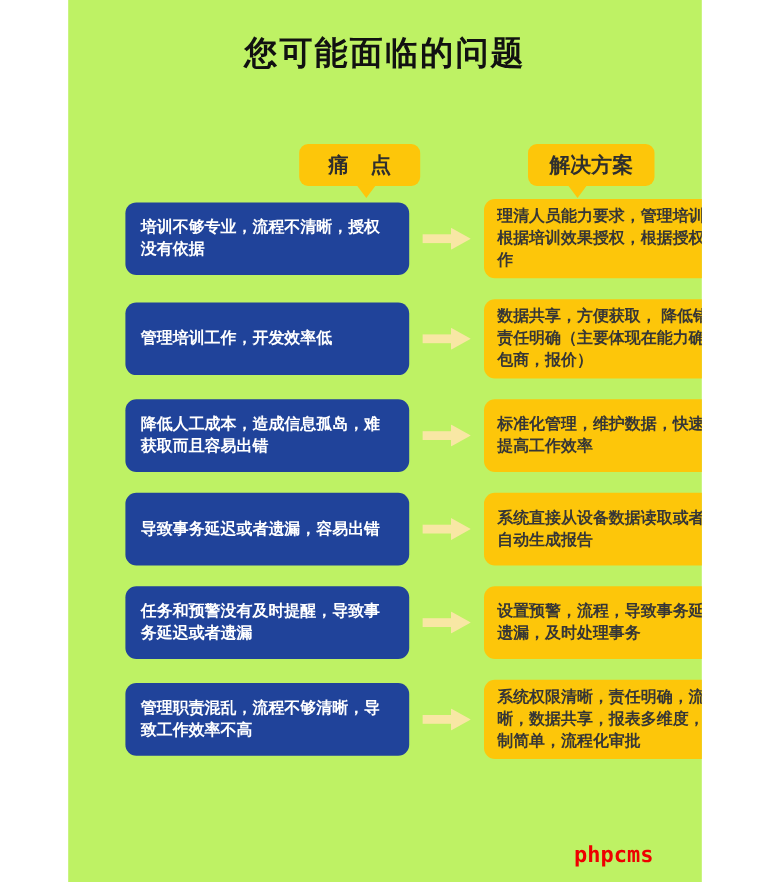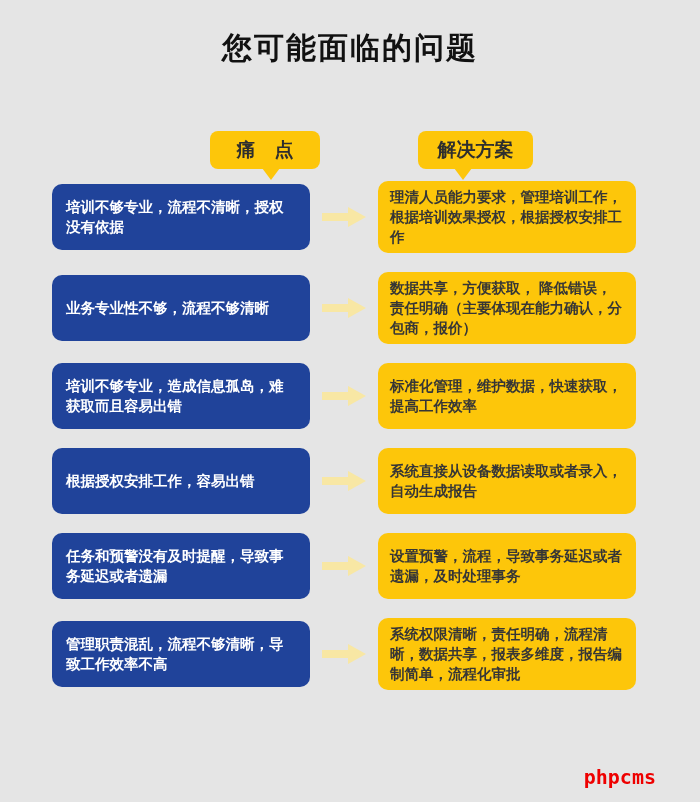--- a/index.html
+++ b/index.html
@@ -4,22 +4,22 @@
 <style>
   :root{
     --blue:#20439a; --gold:#fdc60a; --arrow:#f8e7a4;
     --brand-red:#ee0000; --pain-text:#ffffff; --solution-text:#363636;
     --badge-text:#2e2e2e; --title-text:#111111;
   }
   *{box-sizing:border-box; margin:0; padding:0;}
   html,body{background:#ffffff;}
   body{font-family:"Liberation Sans","DejaVu Sans",sans-serif;}
   .page{
-    position:relative; width:700px; height:802px; margin:0 auto;
-    background:#e5e5e5; overflow:hidden;padding-left:32px;
+    position:relative; width:576px; height:802px; margin:0 auto;
+    background:#bef264; overflow:hidden;padding-left:32px;
   }
   .title{
     position:absolute; top:28px; left:0; width:100%;
     text-align:center; font-size:30px; font-weight:900;
     letter-spacing:2px; color:var(--title-text);
   }
   .badge{
     position:absolute; top:131px; height:38px;
     background:var(--gold); color:var(--badge-text);
     border-radius:8px; font-size:19px; font-weight:bold;
@@ -82,43 +82,43 @@
       <div class="arrow">
         <svg width="44" height="20" viewBox="0 0 44 20">
             <rect x="0" y="6" width="27" height="8" fill="#f8e7a4"></rect>
             <polygon points="26,0 44,10 26,20" fill="#f8e7a4"></polygon>
           </svg>
       </div>
       <div class="solution-box">理清人员能力要求，管理培训工作，根据培训效果授权，根据授权安排工作</div>
     </div>
 
     <div class="row">
-      <div class="pain-box">业务专业性不够，流程不够清晰</div>
+      <div class="pain-box">管理培训工作，开发效率低</div>
       <div class="arrow">
         <svg width="44" height="20" viewBox="0 0 44 20">
             <rect x="0" y="6" width="27" height="8" fill="#f8e7a4"></rect>
             <polygon points="26,0 44,10 26,20" fill="#f8e7a4"></polygon>
           </svg>
       </div>
       <div class="solution-box">数据共享，方便获取， 降低错误，责任明确（主要体现在能力确认，分包商，报价）</div>
     </div>
 
     <div class="row">
-      <div class="pain-box">培训不够专业，造成信息孤岛，难获取而且容易出错</div>
+      <div class="pain-box">降低人工成本，造成信息孤岛，难获取而且容易出错</div>
       <div class="arrow">
         <svg width="44" height="20" viewBox="0 0 44 20">
             <rect x="0" y="6" width="27" height="8" fill="#f8e7a4"></rect>
             <polygon points="26,0 44,10 26,20" fill="#f8e7a4"></polygon>
           </svg>
       </div>
       <div class="solution-box">标准化管理，维护数据，快速获取，提高工作效率</div>
     </div>
 
     <div class="row">
-      <div class="pain-box">根据授权安排工作，容易出错</div>
+      <div class="pain-box">导致事务延迟或者遗漏，容易出错</div>
       <div class="arrow">
         <svg width="44" height="20" viewBox="0 0 44 20">
             <rect x="0" y="6" width="27" height="8" fill="#f8e7a4"></rect>
             <polygon points="26,0 44,10 26,20" fill="#f8e7a4"></polygon>
           </svg>
       </div>
       <div class="solution-box">系统直接从设备数据读取或者录入，自动生成报告</div>
     </div>
 
     <div class="row">

